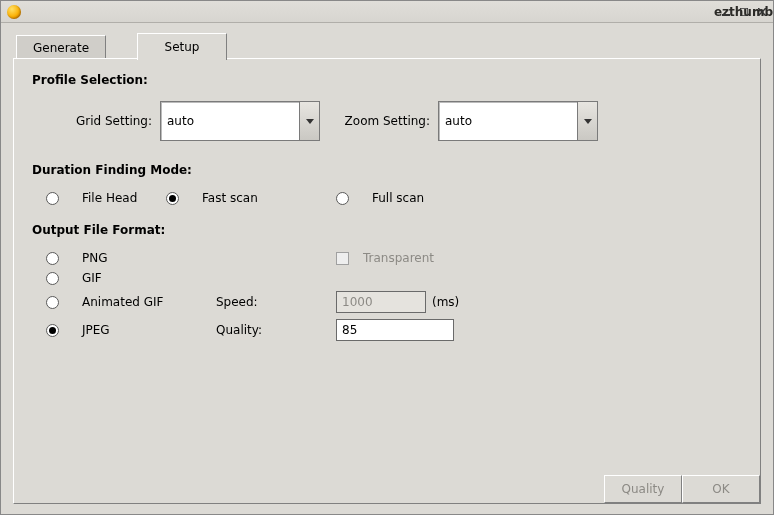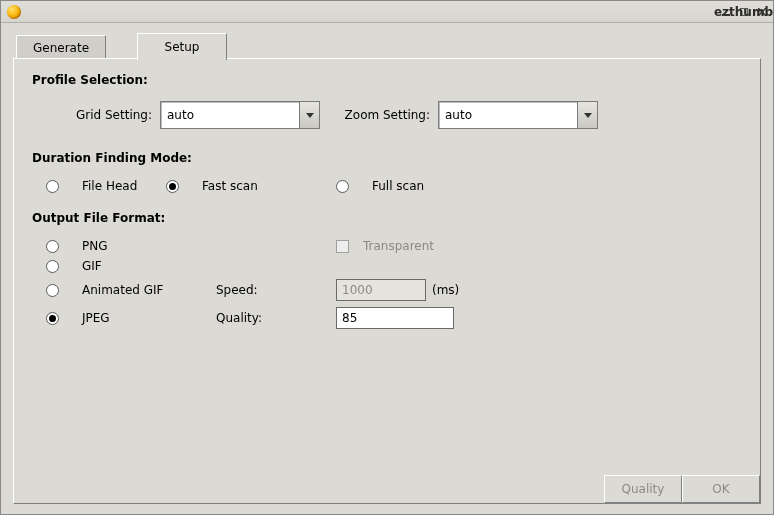--- a/index.html
+++ b/index.html
@@ -119,21 +119,21 @@
   }
   .row {
     display: flex;
     align-items: center;
     margin-bottom: 10px;
   }
   .lbl { color: #000; }
   .combo {
     display: inline-flex;
     width: 160px;
-    height: 28px;
+    height: 40px;
     background: #fff;
     border: 1px solid #7a7a7a;
     box-shadow: inset 1px 1px 0 #bbb;
     align-items: center;
   }
   .combo .combo-text {
     flex: 1;
     padding: 0 6px;
     color: #000;
     font-size: 12px;

